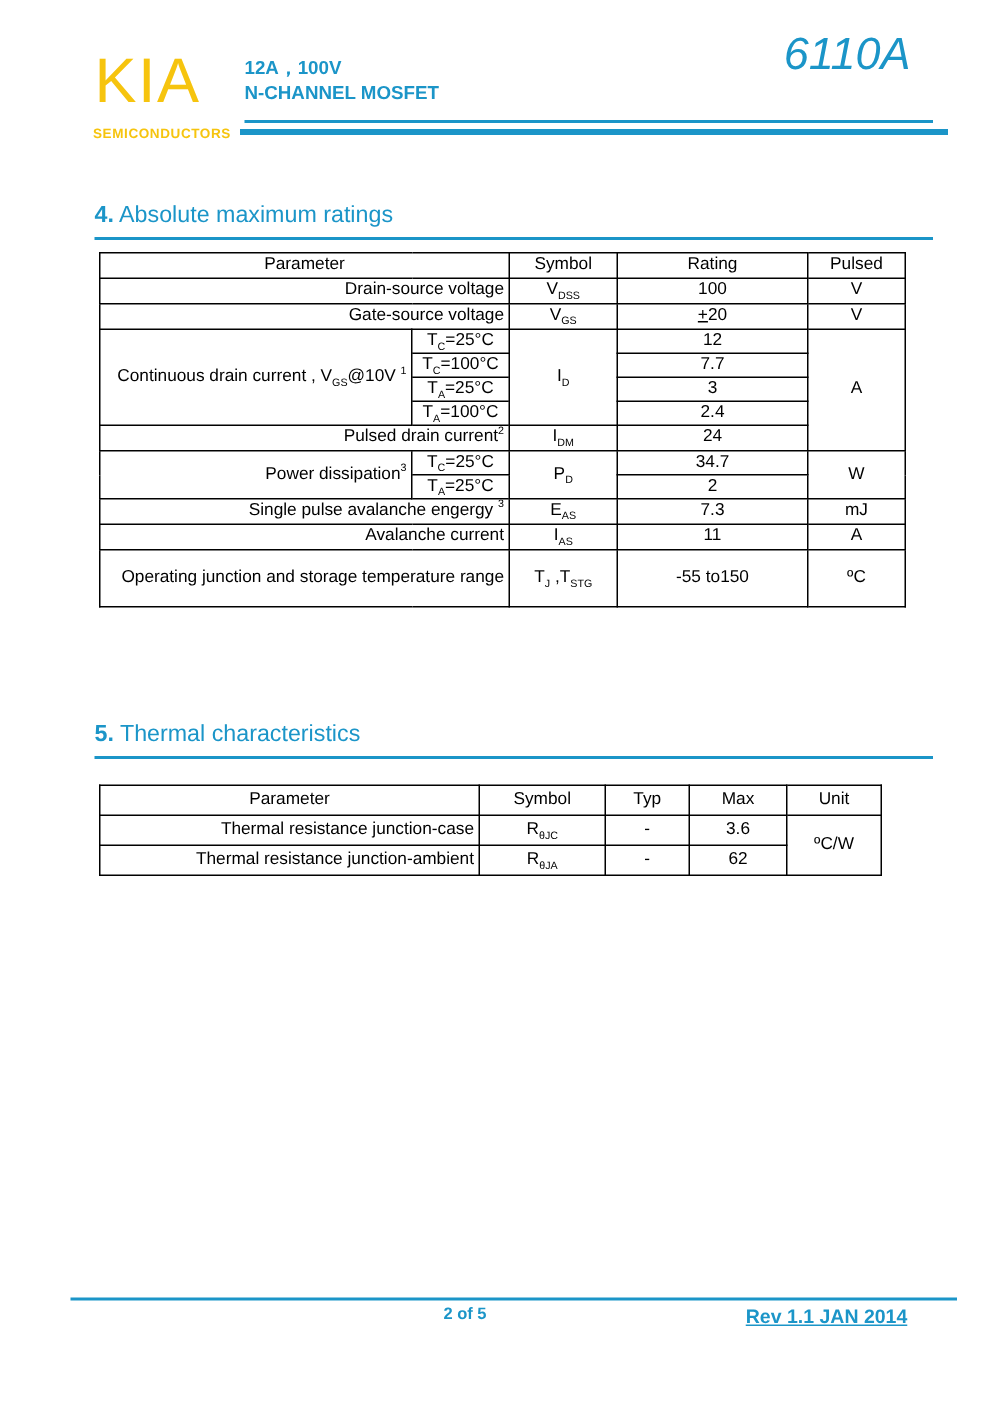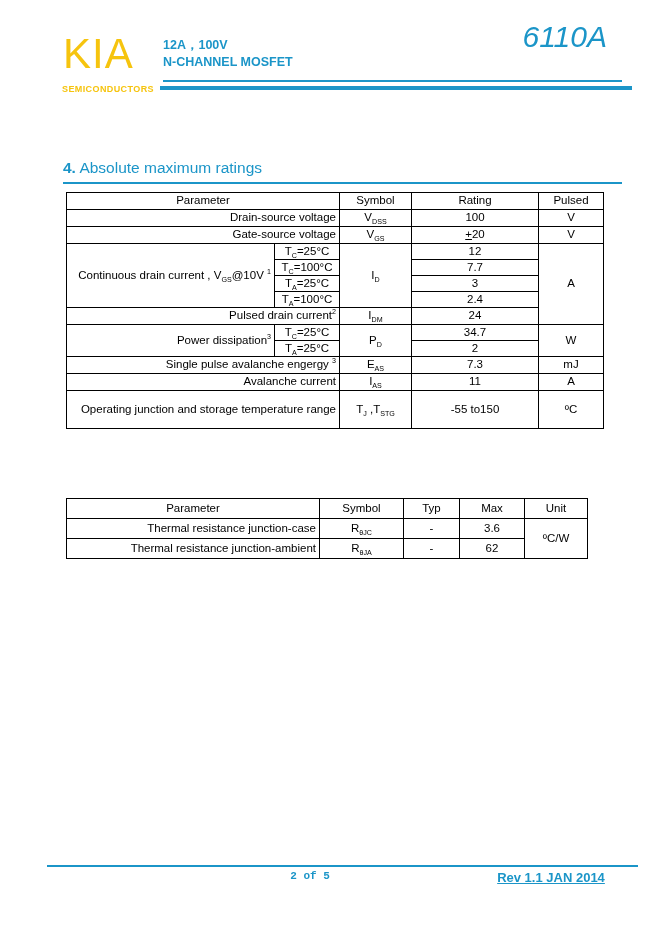--- a/index.html
+++ b/index.html
@@ -20,41 +20,41 @@
   .part-number { position:absolute; left:505px; top:20px; width:102px; text-align:right;
                  font-size:30px; color:var(--blue); line-height:1.1;font-style:italic; }
   .rule-thin  { position:absolute; left:163px; top:80px; width:459px; height:2px; background:var(--blue); }
   .rule-thick { position:absolute; left:160px; top:86px; width:472px; height:4px; background:var(--blue); }
 
   
   .section { position:absolute; left:63px; width:559px; }
   .sec-abs-max { top:135px; }
   .sec-thermal { top:481px; }
   .sec-title { font-size:15.5px; color:var(--blue); padding-bottom:5px;
-               border-bottom:2px solid var(--blue);margin-top:24px; }
+               border-bottom:2px solid var(--blue); }
   .sec-title .num { font-weight:700; }
 
   
   table { border-collapse:collapse; table-layout:fixed; margin-left:3px;
           font-size:11.5px; color:#000; }
   .abs-max-table { margin-top:8px; width:537px; }
   .thermal-table { margin-top:17px; width:521px; }
   td { border:1px solid var(--border); text-align:center; padding:0 3px;
        height:16px; line-height:1.15; overflow:hidden; white-space:nowrap; }
   td.pl { text-align:right; padding-left:6px; }
   tr.hr td { height:17px; }
   tr.tall td { height:38px; }
   .thermal-table td { height:20px; }
   sub { font-size:0.62em; line-height:0; }
   sup { font-size:0.62em; line-height:0; }
 
   
   .footer-rule { position:absolute; left:47px; top:865px; width:591px; height:2px; background:var(--blue); }
   .page-num { position:absolute; left:270px; top:870px; width:80px; text-align:center;
-              font-size:11px; font-weight:700; color:var(--blue);font-family:Liberation Mono, monospace; }
+              font-size:11px; font-weight:700; color:var(--blue); }
   .revision { position:absolute; left:495px; top:870px; width:112px; text-align:center;
               font-size:13px; font-weight:700; color:var(--blue);text-decoration:underline; }
 </style>
 </head>
 <body>
 
 <div class="kia-logo">KIA</div>
 <div class="kia-sub">SEMICONDUCTORS</div>
 <div class="hdr-sub">
   <div>12A，100V</div>
@@ -147,20 +147,23 @@
       <td colspan="2" class="pl">Operating junction and storage temperature range</td>
       <td>T<sub>J</sub> ,T<sub>STG</sub></td>
       <td>-55 to150</td>
       <td>ºC</td>
     </tr>
   </tbody>
     </table>
 </div>
 
 <div class="section sec-thermal">
+  <div class="sec-title">
+    <span class="num">5.</span><span> Thermal characteristics</span>
+  </div>
 
   <table class="thermal-table">
     <colgroup>
       <col style="width:253px">
         <col style="width:84px">
         <col style="width:56px">
         <col style="width:65px">
         <col style="width:63px">
     </colgroup>
     <tbody>

